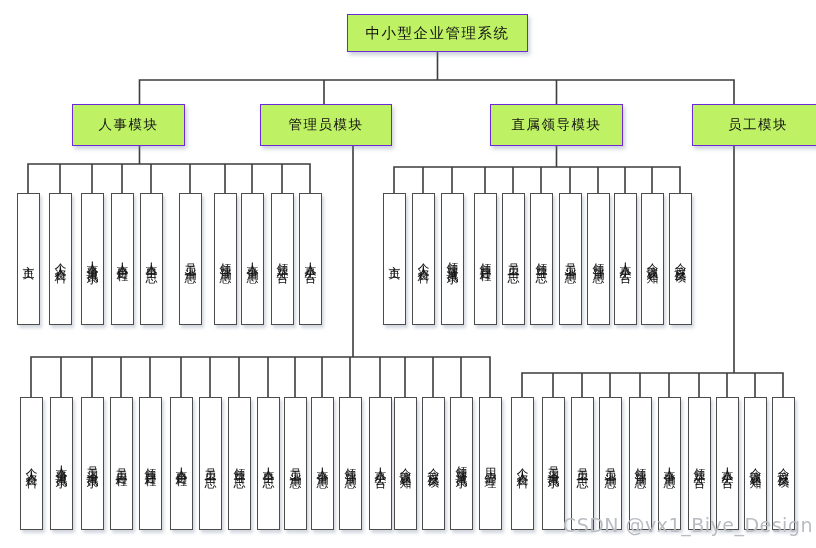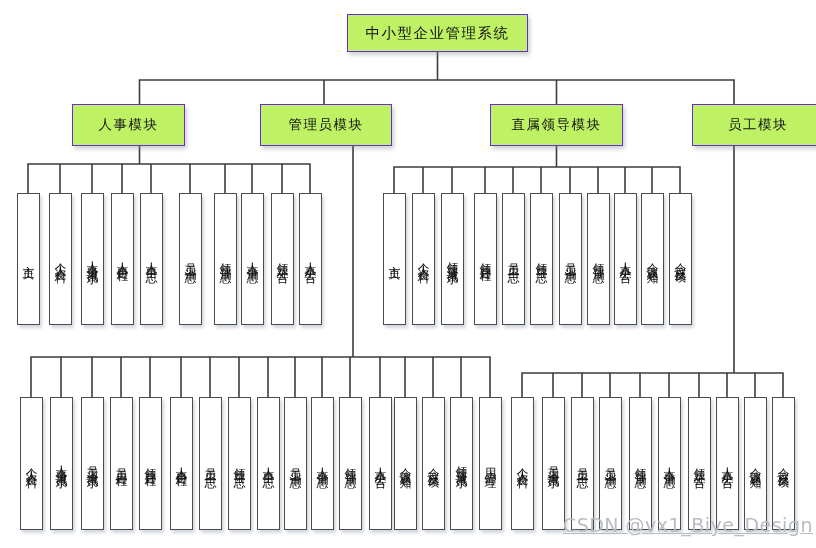--- a/index.html
+++ b/index.html
@@ -49,21 +49,20 @@
   }
   .watermark {
     position: absolute;
     top: 514px;
     right: 3px;
     font-size: 19px;
     color: #b9bcc1;
     letter-spacing: 0.5px;
     z-index: 5;
     white-space: nowrap;
-    text-decoration: underline;
   }
 </style>
 </head>
 <body>
 
 <div class="canvas">
   <svg id="lines" viewBox="0 0 816 548" xmlns="http://www.w3.org/2000/svg">
       <path d="M437.5 52 V80 M139.5 80 H734 M139.5 80 V104 M324 80 V104 M556.5 80 V104 M734 80 V104 M139.5 146 V164 M28 164 H310 M28 164 V193 M60 164 V193 M92 164 V193 M122 164 V193 M151 164 V193 M190 164 V193 M225 164 V193 M252 164 V193 M282 164 V193 M310 164 V193 M556.5 146 V167 M394 167 H680 M394 167 V193 M423 167 V193 M452 167 V193 M485 167 V193 M513 167 V193 M541 167 V193 M570 167 V193 M598 167 V193 M625 167 V193 M652 167 V193 M680 167 V193 M353 146 V357 M31 357 H490 M31 357 V397 M61 357 V397 M92 357 V397 M121 357 V397 M150 357 V397 M181 357 V397 M210 357 V397 M239 357 V397 M268 357 V397 M295 357 V397 M322 357 V397 M350 357 V397 M380 357 V397 M405 357 V397 M433 357 V397 M461 357 V397 M490 357 V397 M734 146 V373 M522 373 H783 M522 373 V397 M553 373 V397 M582 373 V397 M610 373 V397 M640 373 V397 M669 373 V397 M699 373 V397 M727 373 V397 M755 373 V397 M783 373 V397" fill="none" stroke="#3d3d3d" stroke-width="1.6" stroke-linecap="square"></path>
     </svg>
   <div id="nodes">

